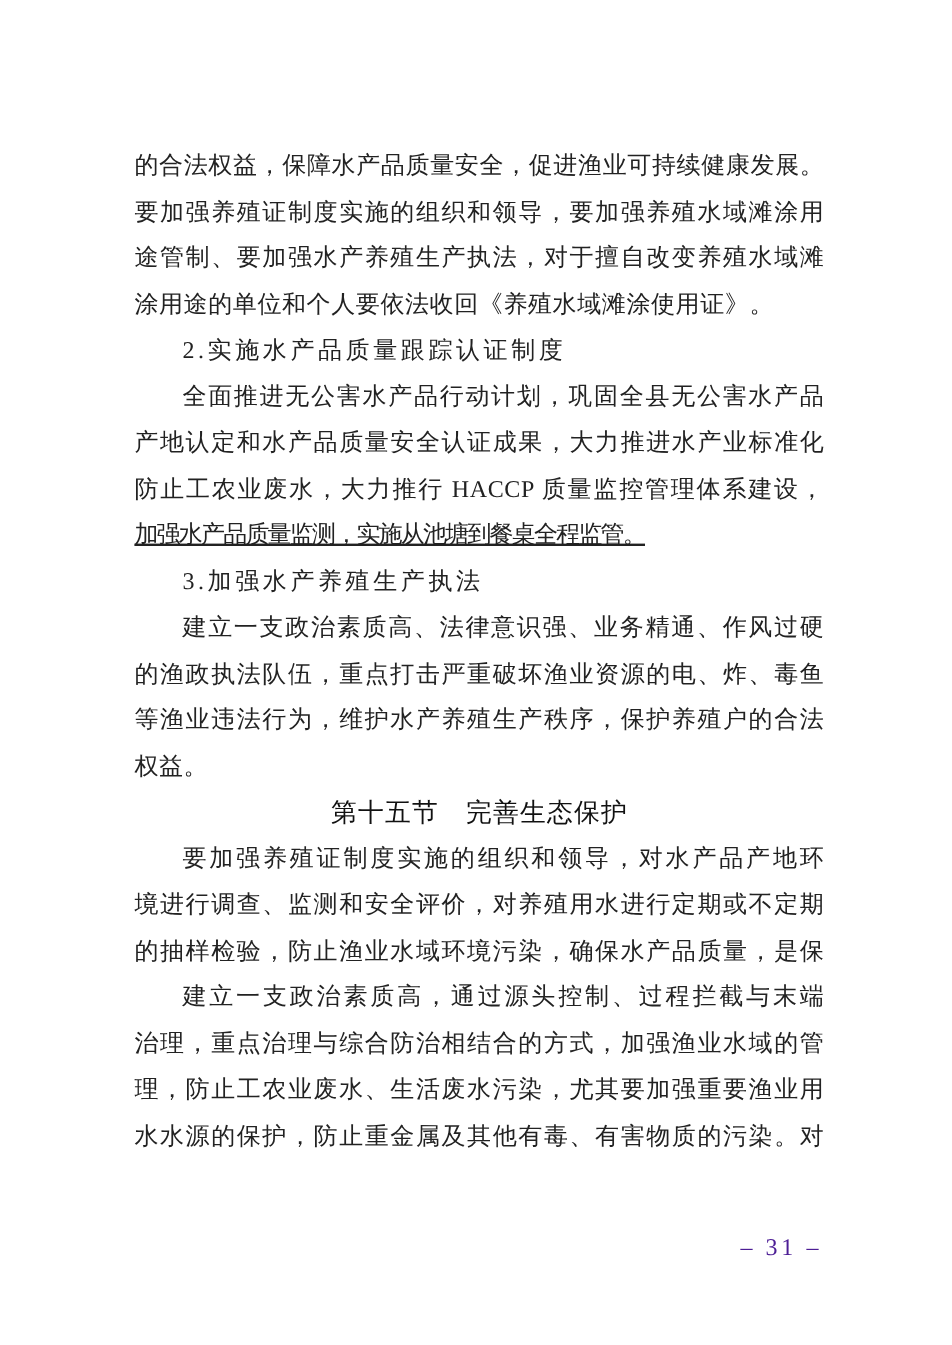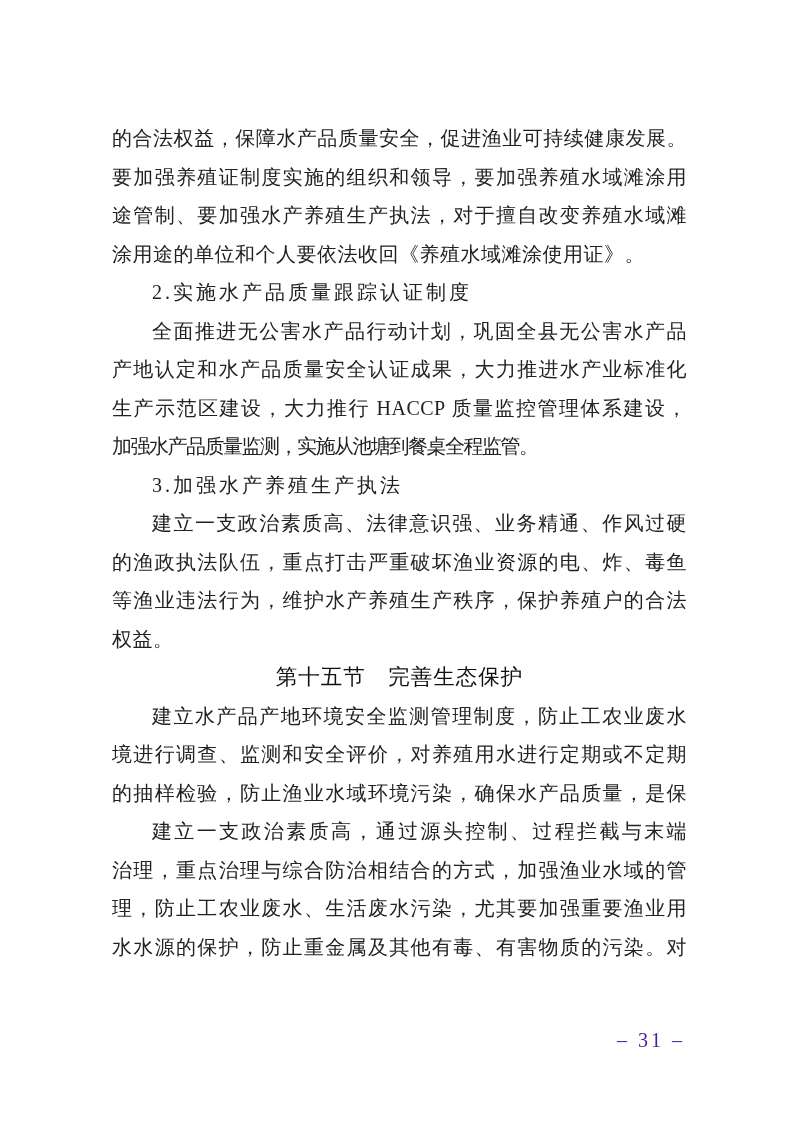--- a/index.html
+++ b/index.html
@@ -31,21 +31,21 @@
     text-justify: inter-character;
     letter-spacing: 0.5px;
     white-space: nowrap;
   }
   .line.full {
     text-align-last: justify;
     white-space: normal;
   }
   .line.indent { text-indent: 40px; }
   .line.subhead { letter-spacing: 3px; }
-  .line.tight { letter-spacing: -1.5px; }
+  .line.tight { letter-spacing: -1.5px; text-decoration: underline; }
   .line.heading {
     font-family: "Liberation Sans", "DejaVu Sans", sans-serif;
     font-weight: normal;
     font-size: 21.5px;
     color: #111111;
     text-align: center;
     text-align-last: center;
     letter-spacing: 1px;
     white-space: normal;
   }
@@ -64,29 +64,29 @@
 
 <div class="page">
   <div class="doc-body">
       <div class="line full">的合法权益，保障水产品质量安全，促进渔业可持续健康发展。</div>
       <div class="line full">要加强养殖证制度实施的组织和领导，要加强养殖水域滩涂用</div>
       <div class="line full">途管制、要加强水产养殖生产执法，对于擅自改变养殖水域滩</div>
       <div class="line">涂用途的单位和个人要依法收回《养殖水域滩涂使用证》。</div>
       <div class="line subhead indent">2.实施水产品质量跟踪认证制度</div>
       <div class="line indent full">全面推进无公害水产品行动计划，巩固全县无公害水产品</div>
       <div class="line full">产地认定和水产品质量安全认证成果，大力推进水产业标准化</div>
-      <div class="line full">生产示范区建设，大力推行 HACCP 质量监控管理体系建设，</div>
+      <div class="line full">防止工农业废水，大力推行 HACCP 质量监控管理体系建设，</div>
       <div class="line tight">加强水产品质量监测，实施从池塘到餐桌全程监管。</div>
       <div class="line subhead indent">3.加强水产养殖生产执法</div>
       <div class="line indent full">建立一支政治素质高、法律意识强、业务精通、作风过硬</div>
       <div class="line full">的渔政执法队伍，重点打击严重破坏渔业资源的电、炸、毒鱼</div>
       <div class="line full">等渔业违法行为，维护水产养殖生产秩序，保护养殖户的合法</div>
       <div class="line">权益。</div>
       <div class="line heading">第十五节　完善生态保护</div>
-      <div class="line indent full">建立水产品产地环境安全监测管理制度，防止工农业废水</div>
+      <div class="line indent full">要加强养殖证制度实施的组织和领导，对水产品产地环</div>
       <div class="line full">境进行调查、监测和安全评价，对养殖用水进行定期或不定期</div>
       <div class="line full">的抽样检验，防止渔业水域环境污染，确保水产品质量，是保</div>
       <div class="line indent full">建立一支政治素质高，通过源头控制、过程拦截与末端</div>
       <div class="line full">治理，重点治理与综合防治相结合的方式，加强渔业水域的管</div>
       <div class="line full">理，防止工农业废水、生活废水污染，尤其要加强重要渔业用</div>
       <div class="line full">水水源的保护，防止重金属及其他有毒、有害物质的污染。对</div>
     </div>
   <div class="page-number">– 31 –</div>
 </div>
 

